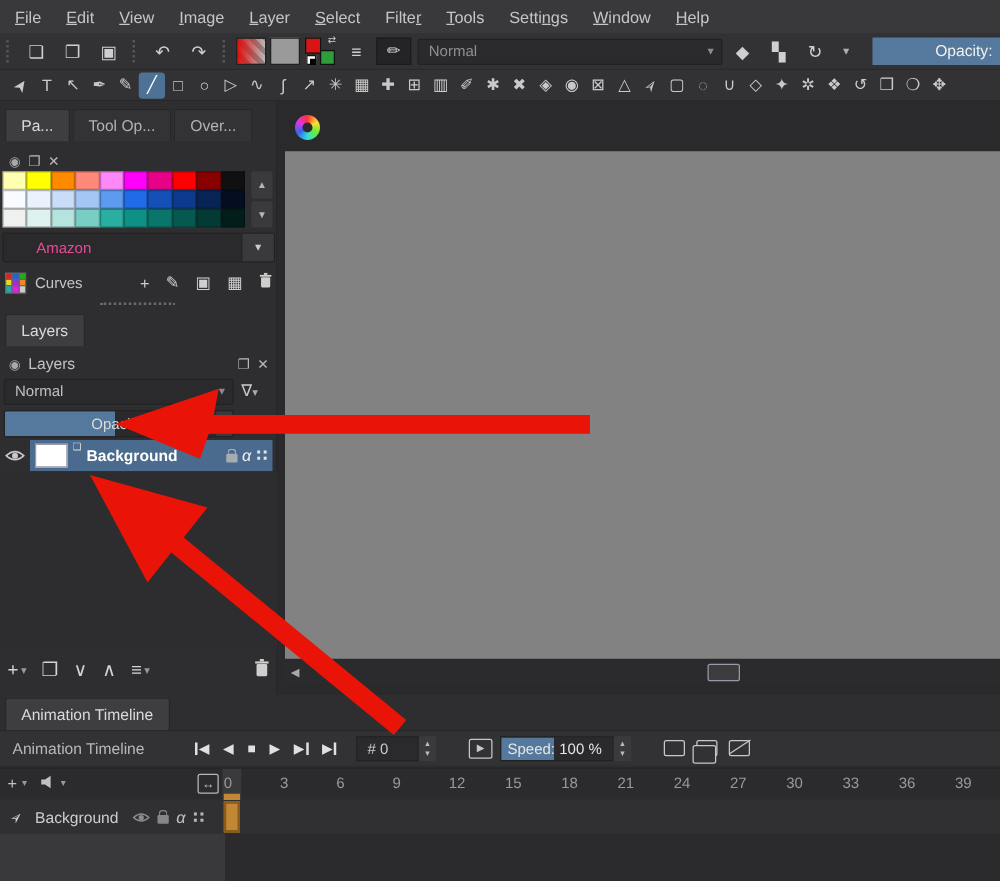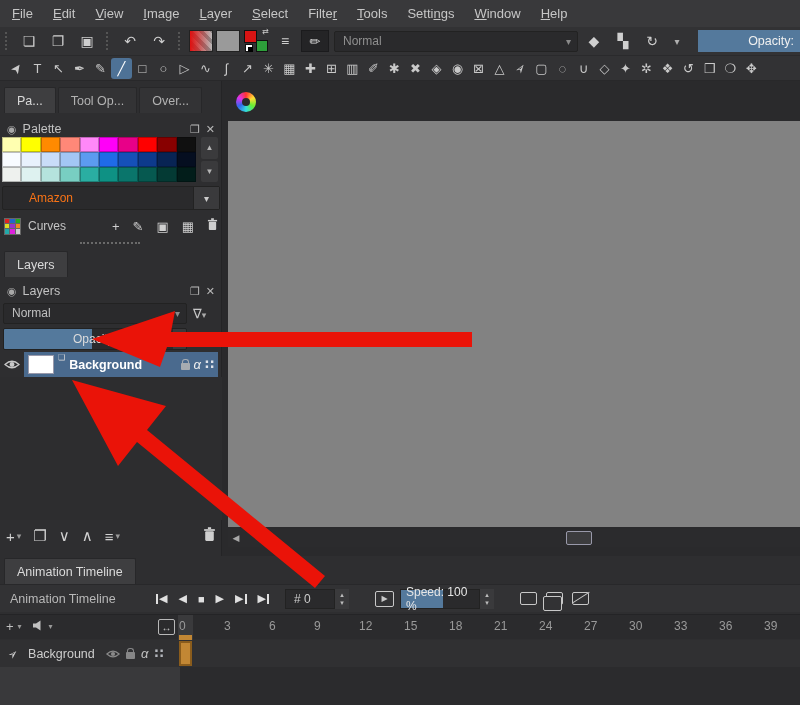--- a/index.html
+++ b/index.html
@@ -61,21 +61,21 @@
   .dockhead .title { flex:1; font-size:12.5px; }
   .dockhead .hbtn { color:#b8b8b8; font-size:11px; }
   .swatchgrid { position:absolute; left:2px; top:56px; width:194px; display:grid;
     grid-template-columns:repeat(10,1fr); grid-auto-rows:15px; }
   .sw { border:1px solid rgba(0,0,0,.25); }
   .pscroll { position:absolute; right:3px; top:56px; width:17px; height:45px; display:flex;
     flex-direction:column; gap:2px; }
   .pscroll span { flex:1; background:#3a3a3c; color:#b5b5b5; font-size:8px; display:flex;
     align-items:center; justify-content:center; border-radius:2px; }
   .amazon { position:absolute; left:2px; top:105px; width:218px; height:24px; }
-  .amazon .ctext { padding-left:26px; color:#f97316; }
+  .amazon .ctext { padding-left:26px; color:#ec4899; }
   .amazon .dbtn { width:26px; height:100%; background:#3a3a3c; border-left:1px solid #222;
     display:flex; align-items:center; justify-content:center; color:#ccc; font-size:10px; }
   .defrow { position:absolute; left:4px; top:133px; width:214px; height:24px; display:flex;
     align-items:center; gap:7px; }
   .palicon { display:grid; grid-template-columns:repeat(3,1fr); gap:1px; width:17px; height:17px;
     background:#666; padding:1px; }
   .palicon i { display:block; }
   .palicon i:nth-child(1){background:#d22;} .palicon i:nth-child(2){background:#26c;}
   .palicon i:nth-child(3){background:#2a2;} .palicon i:nth-child(4){background:#dd2;}
   .palicon i:nth-child(5){background:#93c;} .palicon i:nth-child(6){background:#e82;}
@@ -138,21 +138,21 @@
   .pbgroup { display:flex; align-items:center; gap:11px; margin-left:8px; color:#e0e0e0; font-size:11px; }
   .pb { display:flex; align-items:center; gap:1px; }
   .pb .bar { width:2px; height:10px; background:#e0e0e0; }
   .framespin { margin-left:16px; display:flex; }
   .framebox { width:50px; height:20px; background:#2a2a2c; border:1px solid #222; color:#ccc;
     display:flex; align-items:center; padding-left:8px; }
   .spincol { width:14px; height:20px; background:#3a3a3c; display:flex; flex-direction:column;
     align-items:center; justify-content:center; font-size:7px; color:#bbb; }
   .speedico { margin-left:26px; width:19px; height:16px; border:1.5px solid #c8c8c8; border-radius:2px;
     display:flex; align-items:center; justify-content:center; font-size:8px; color:#c8c8c8; }
-  .speedslider { margin-left:6px; width:80px; height:20px; border:1px solid #222; color:#e6e6e6;
+  .speedslider { margin-left:6px; width:91px; height:20px; border:1px solid #222; color:#e6e6e6;
     background:linear-gradient(to right,#54799c 0 42px,#2a2a2c 42px); display:flex; align-items:center;
     padding-left:5px; }
   .fbtns { display:flex; gap:9px; margin-left:26px; }
   .fbtn { width:17px; height:13px; border:1.5px solid #c8c8c8; border-radius:2px; position:relative; }
   .fbtn.dup::after { content:""; position:absolute; left:-4px; top:3px; width:17px; height:13px;
     border:1.5px solid #c8c8c8; border-radius:2px; background:#323234; }
   .fbtn.del::after { content:""; position:absolute; left:-2px; top:4px; width:20px; height:0;
     border-top:1.5px solid #c8c8c8; transform:rotate(-33deg); }
   .tl-ruler { position:absolute; left:0; top:58px; width:800px; height:25px; background:#2b2b2d;
     border-top:1px solid #242426; }
@@ -399,21 +399,20 @@
           <span>Tool Op...</span>
         </span>
 
         <span class="ptab">
           <span>Over...</span>
         </span>
       </div>
 
     <div class="dockhead" style="top:38px;">
       <span class="dicon">◉</span>
-      <span class="title">Palette</span>
       <span class="hbtn">❐</span>
       <span class="hbtn">✕</span>
     </div>
 
     <div class="swatchgrid">
 
         <span class="sw" style="background: rgb(255, 255, 176);"></span>
 
         <span class="sw" style="background: rgb(255, 255, 0);"></span>
 

